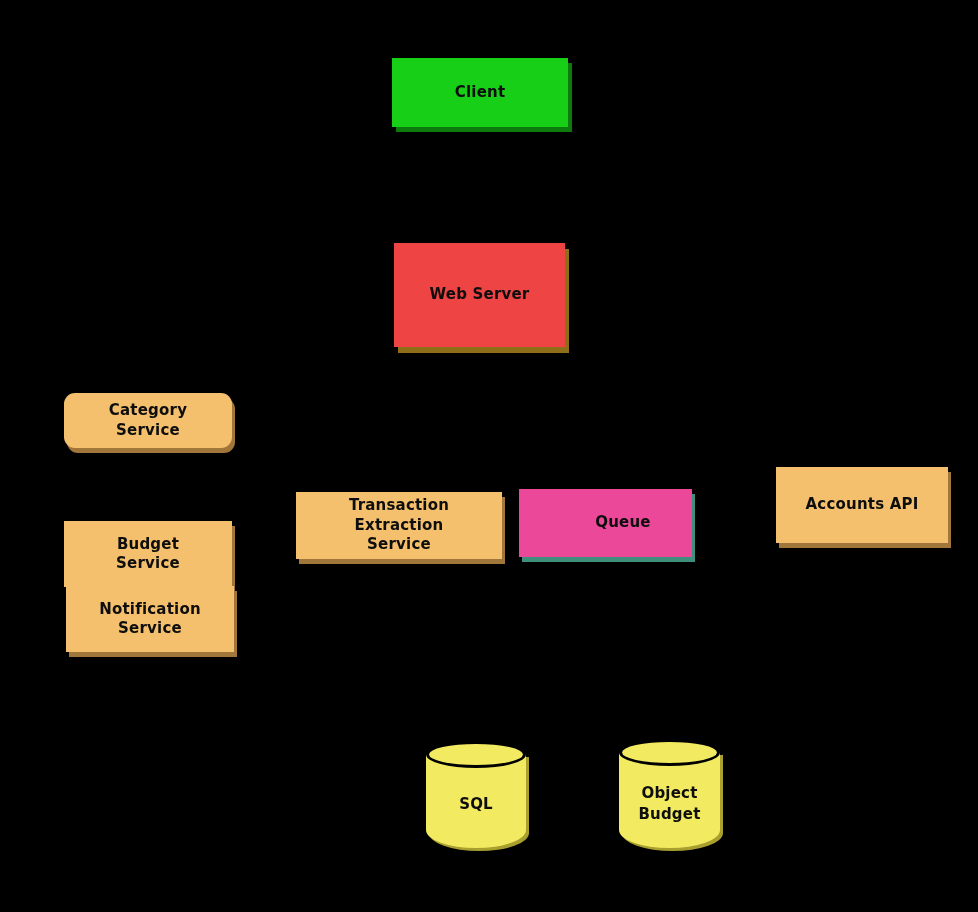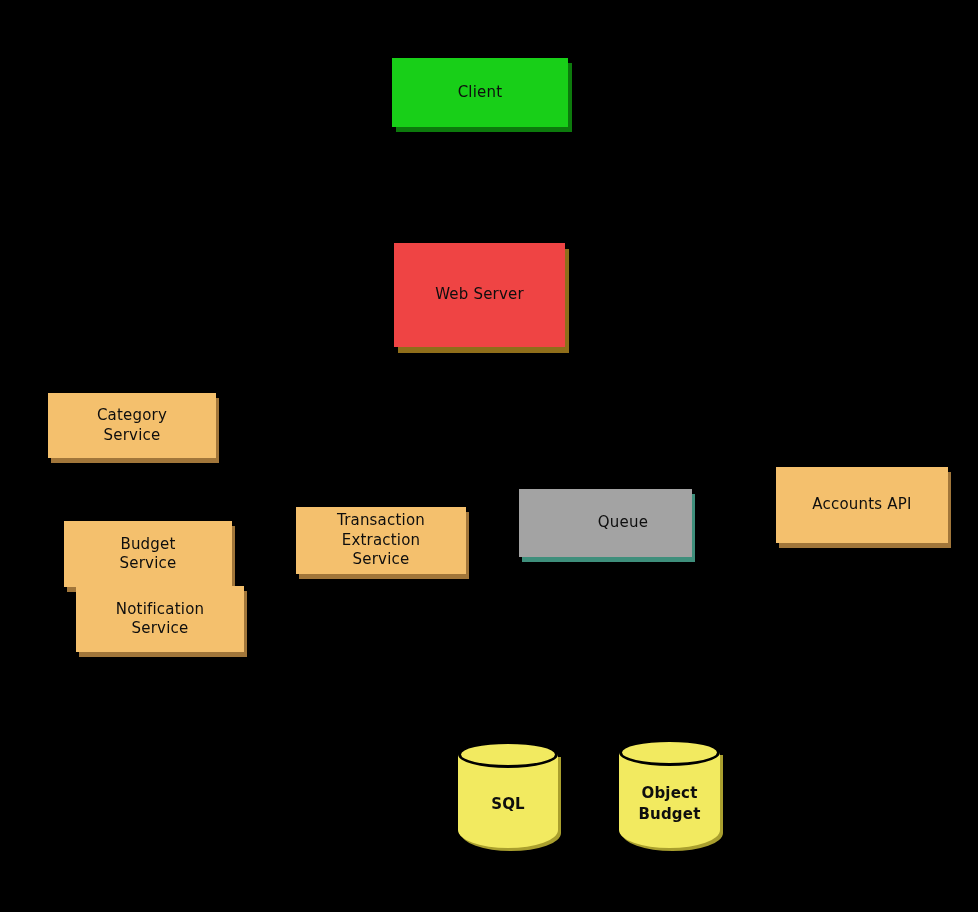--- a/index.html
+++ b/index.html
@@ -19,42 +19,42 @@
       position: absolute;
       display: flex;
       align-items: center;
       justify-content: center;
       box-sizing: border-box;
     }
     .node .label {
       width: 100%;
       text-align: center;
       color: #0e0e0e;
-      font-weight: 400;
+      font-weight: 700;
       font-size: 15px;
       line-height: 1.3;
       white-space: pre-line;
       letter-spacing: 0.2px;
     }
     
     .fill-green  { background: #18cf18; box-shadow: 4px 5px 0 #0c7a0c; }
     .fill-gold   { background: #ef4444; box-shadow: 4px 6px 0 #8f6e1a; }
     .fill-orange { background: #f4c06d; box-shadow: 3px 5px 0 #a1763a; }
-    .fill-teal   { background: #a3a3a3; box-shadow: 3px 5px 0 #3f8f7c; padding-left: 35px; }
+    .fill-teal   { background: #ec4899; box-shadow: 3px 5px 0 #3f8f7c; padding-left: 35px; }
 
     
     #n-client       { left: 392px; top: 58px;  width: 176px; height: 69px; }
     #n-webserver    { left: 394px; top: 243px; width: 171px; height: 104px; }
-    #n-category     { left: 48px;  top: 393px; width: 168px; height: 65px; }
+    #n-category     { left: 64px;  top: 393px; width: 168px; height: 55px; border-radius: 11px; }
     #n-budget       { left: 64px;  top: 489px; width: 168px; height: 66px; margin-top: 32px; }
-    #n-notification { left: 66px;  top: 586px; width: 168px; height: 66px; margin-left: 10px; }
-    #n-tes          { left: 296px; top: 507px; width: 170px; height: 67px; }
+    #n-notification { left: 66px;  top: 586px; width: 168px; height: 66px; }
+    #n-tes          { left: 296px; top: 492px; width: 206px; height: 67px; }
     #n-queue        { left: 519px; top: 489px; width: 173px; height: 68px; }
     #n-accounts     { left: 776px; top: 467px; width: 172px; height: 76px; justify-content: flex-end; }
-    #n-sql          { left: 426px; top: 741px; width: 100px; height: 107px; margin-left: 32px; }
+    #n-sql          { left: 426px; top: 741px; width: 100px; height: 107px; }
     #n-objectstore  { left: 619px; top: 739px; width: 101px; height: 109px; }
 
     
     .cylinder { position: absolute; }
     .cyl-body {
       position: absolute;
       left: 0; right: 0;
       top: 13px; bottom: 0;
       background: #f2ea60;
       border-radius: 0 0 50% 50% / 0 0 18px 18px;

